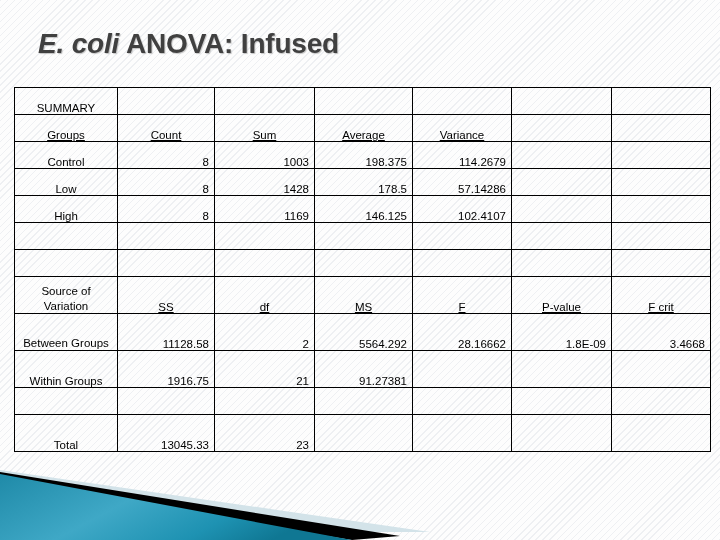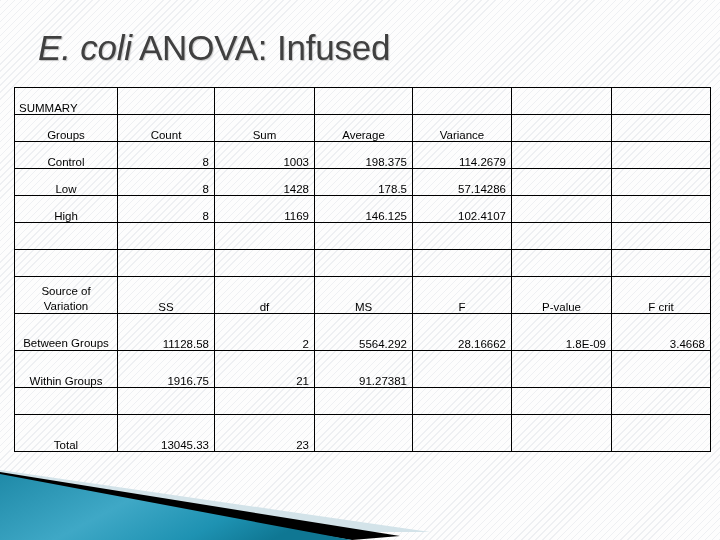--- a/index.html
+++ b/index.html
@@ -20,22 +20,22 @@
       rgba(255,255,255,0) 5px
     );
     font-family: "Liberation Sans", sans-serif;
   }
 
   
   #slide-title {
     position: absolute;
     left: 38px;
     top: 28px;
-    font-size: 35px;
-    font-weight: normal;
+    font-size: 28px;
+    font-weight: bold;
     color: #404040;
     letter-spacing: -0.2px;
     white-space: nowrap;
     text-shadow: 1px 1px 1px rgba(150,150,150,0.55);
   }
   #slide-title .ital {
     font-style: italic;
   }
   #slide-title .spacer {
     display: inline-block;
@@ -60,25 +60,26 @@
     vertical-align: bottom;
     overflow: hidden;
     white-space: nowrap;
   }
   #anova-table td.tall {
     height: 36px;
     margin-left: 16px;
   }
   #anova-table td.section {
     vertical-align: bottom;
-    text-align: left;
+    text-align: center;
   }
   #anova-table td.hdr {
     text-align: center;
     vertical-align: bottom;
+    text-decoration: underline;
   }
   #anova-table td.hdr2 {
     text-align: center;
     vertical-align: bottom;
     white-space: normal;
     line-height: 1.25;
   }
   #anova-table td.lbl {
     text-align: center;
     vertical-align: bottom;

